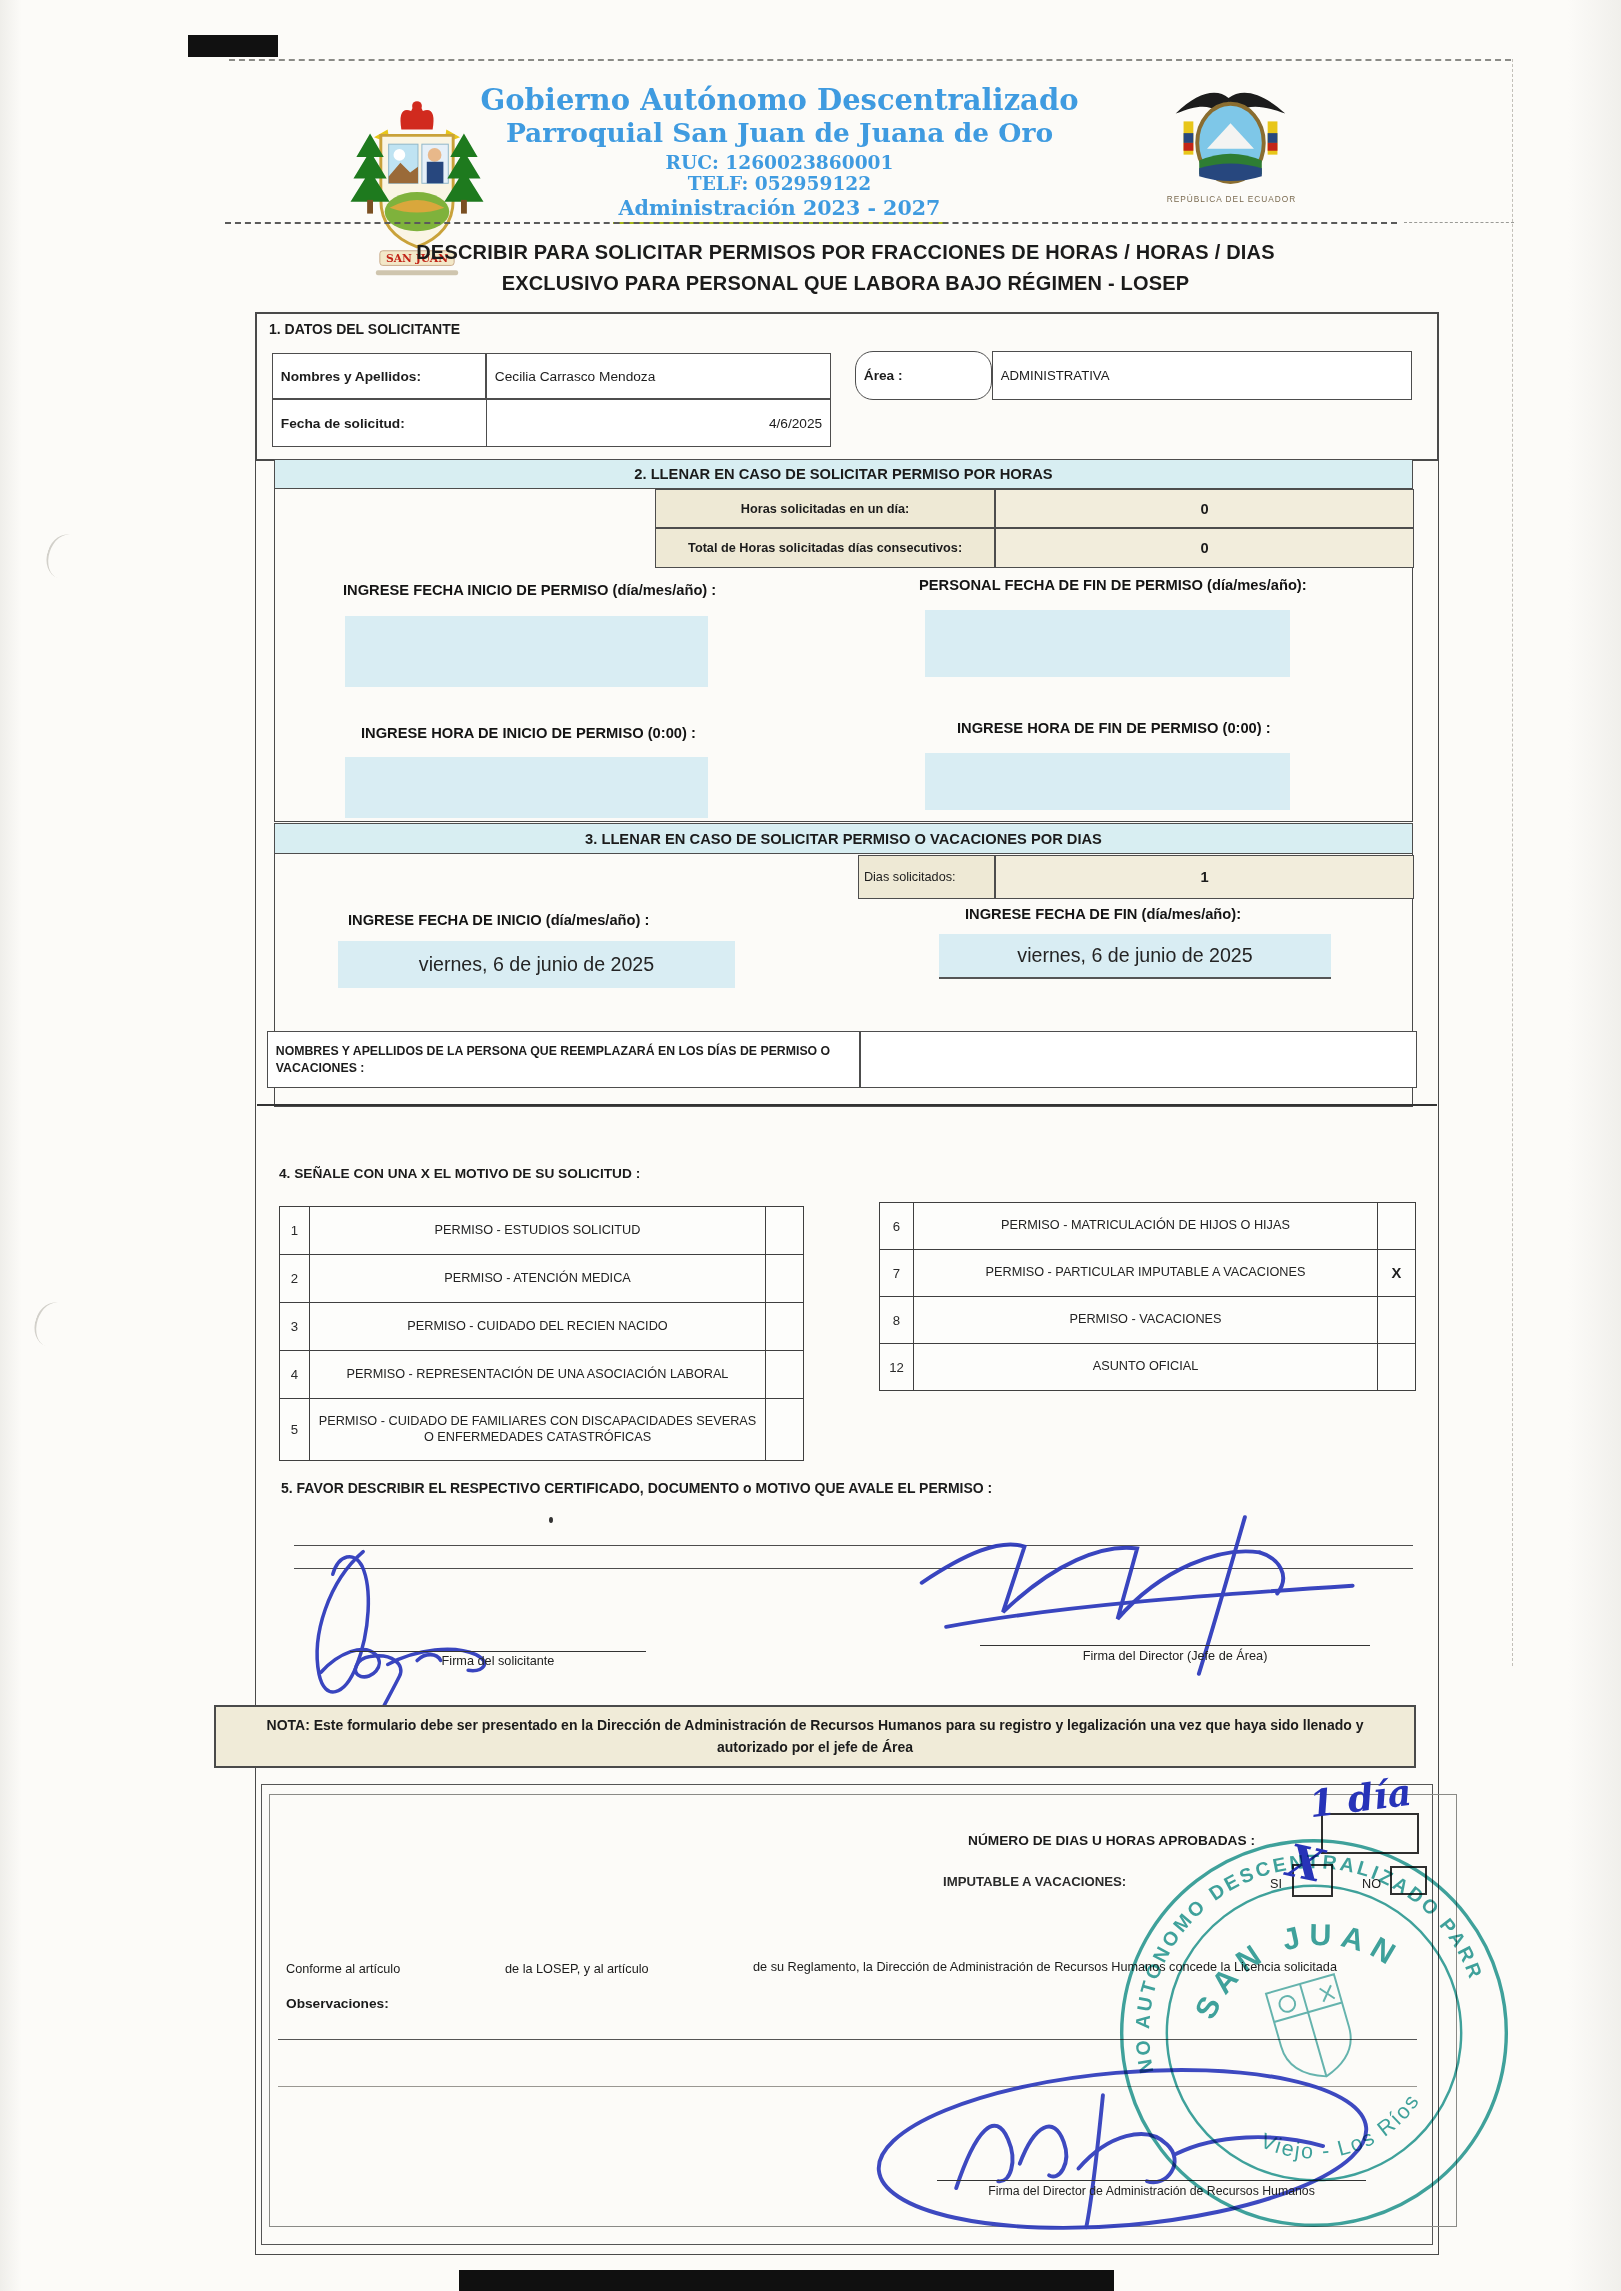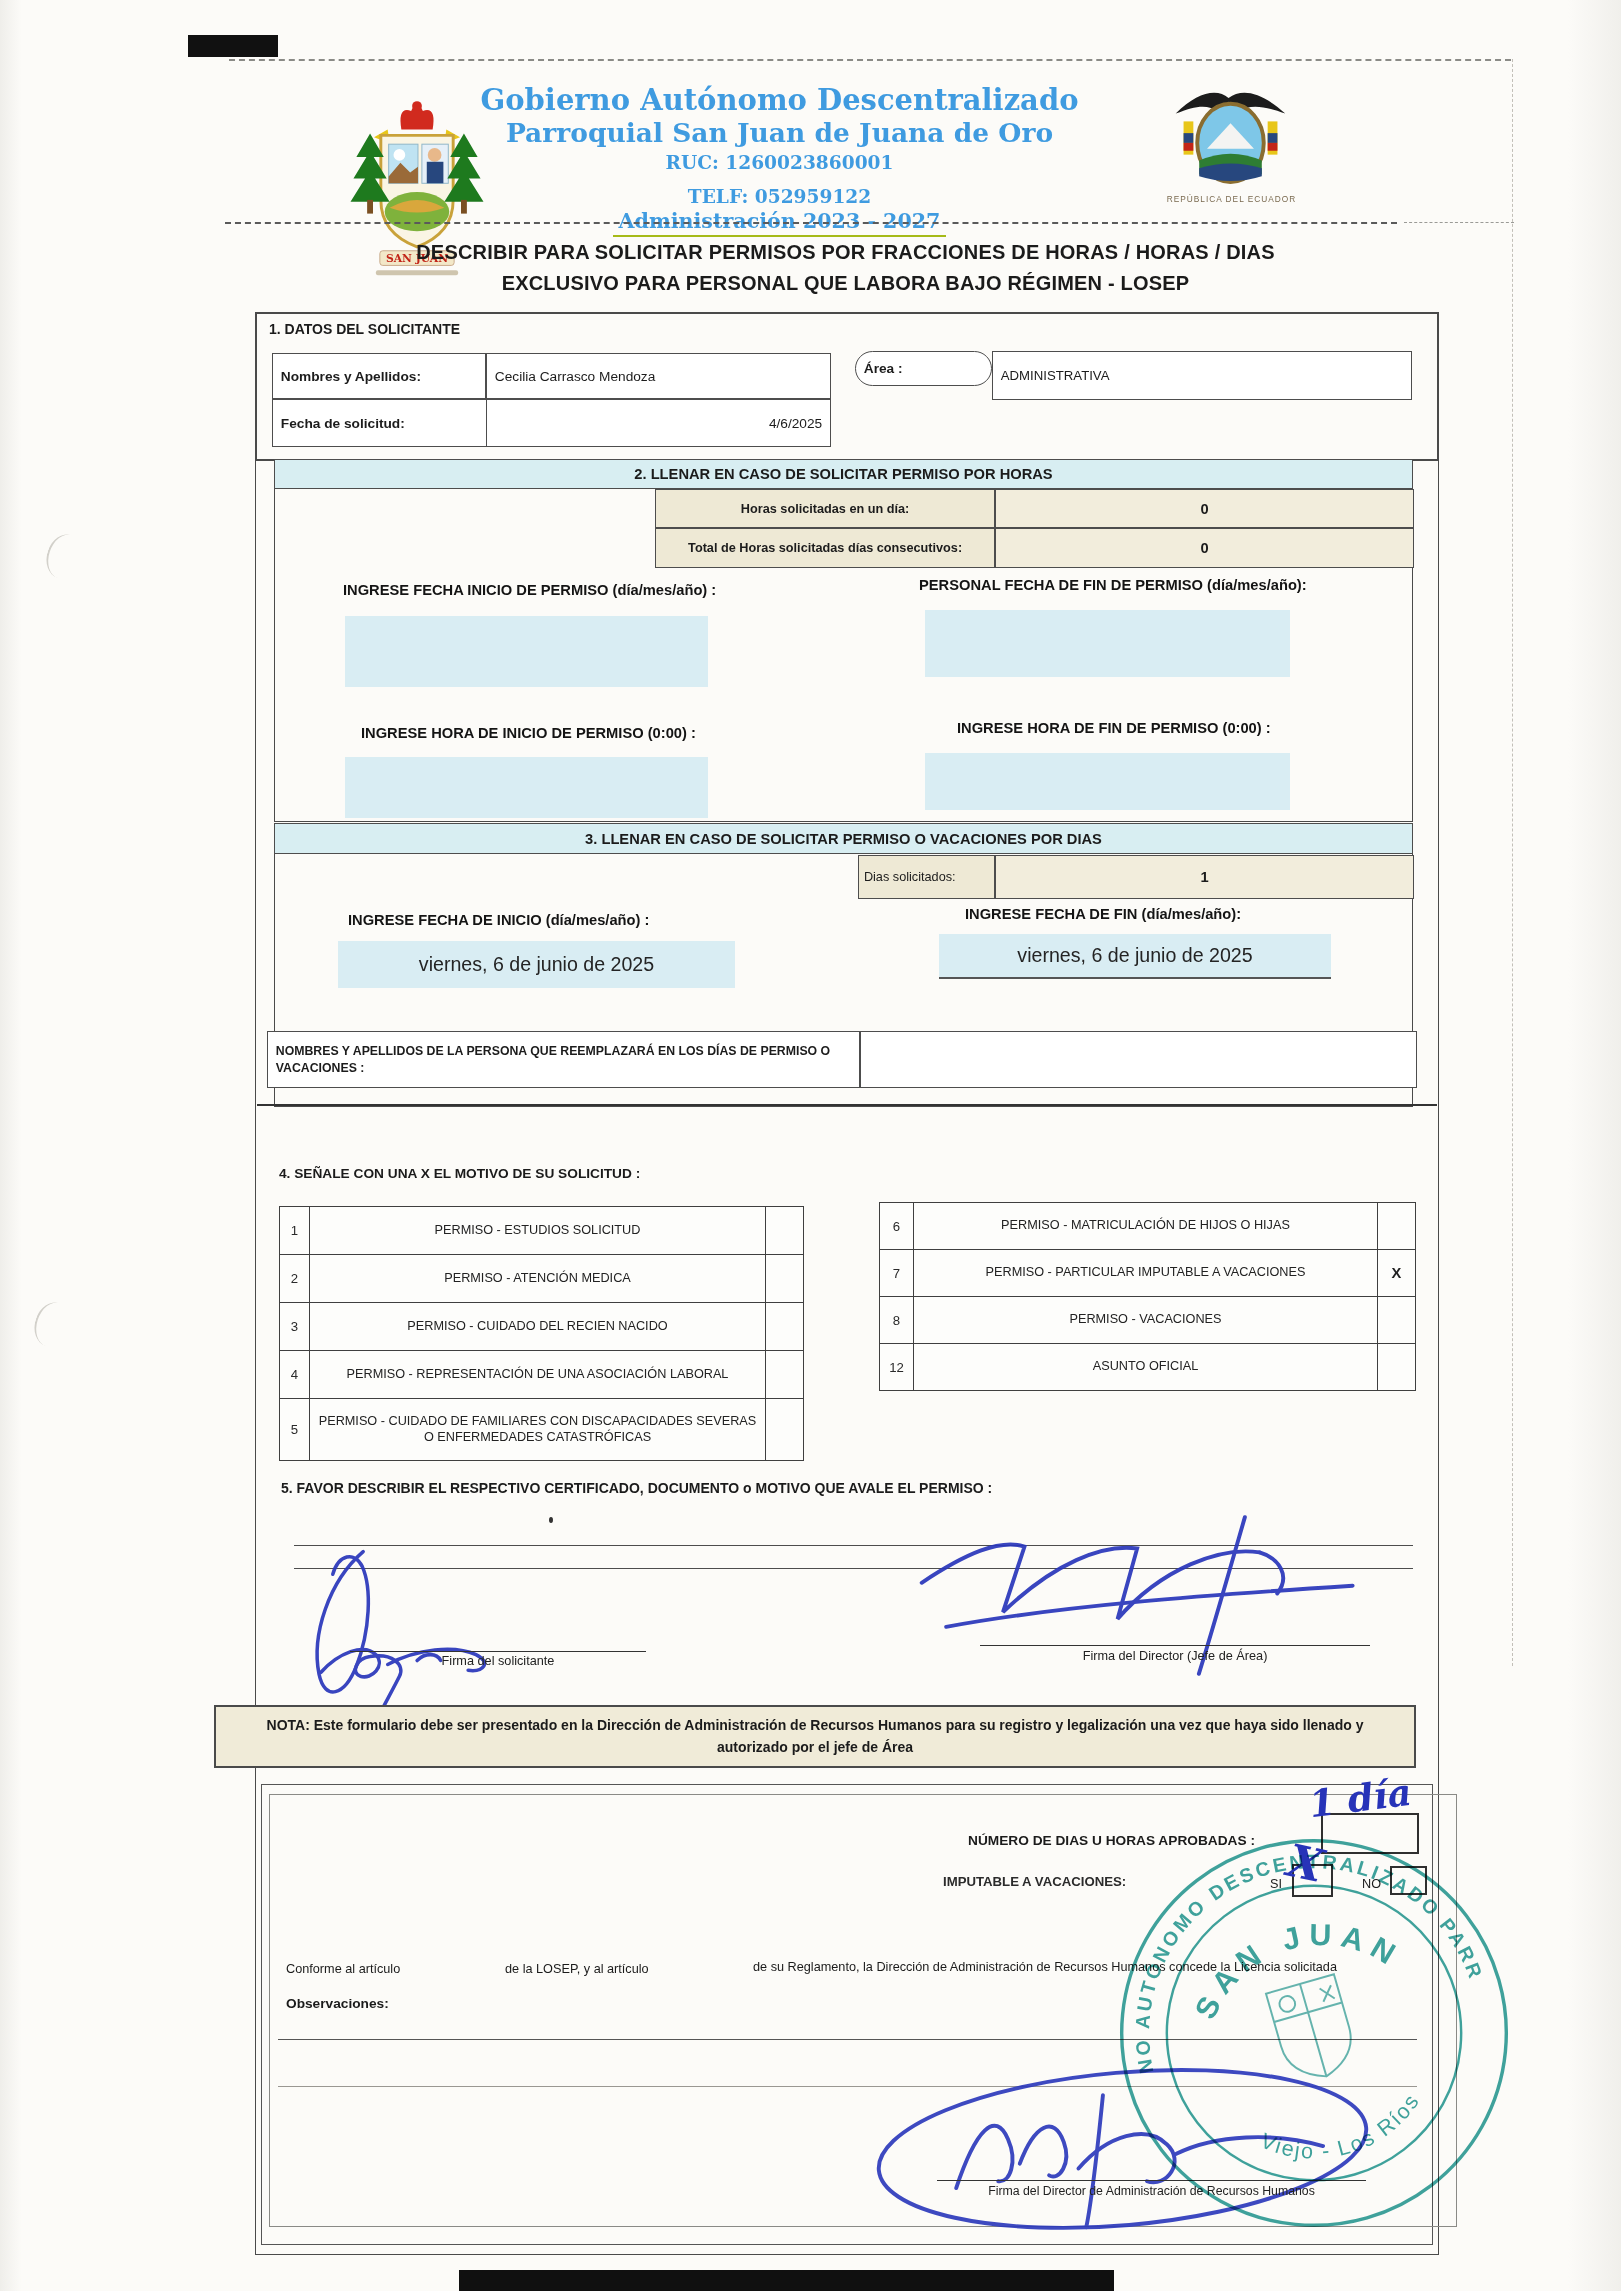--- a/index.html
+++ b/index.html
@@ -65,21 +65,21 @@
     <rect x="135" y="104" width="6" height="14" fill="#7a4f22"></rect>
     <rect x="52" y="156" width="76" height="15" rx="3" fill="#f3e8c8" stroke="#c9a98a"></rect>
     <text x="90" y="168" text-anchor="middle" font-family="DejaVu Serif, serif" font-weight="bold" font-size="11" fill="#c22418">SAN JUAN</text>
     <rect x="48" y="176" width="84" height="5" rx="2" fill="#cfc5ae"></rect>
   </svg>
 
   <div class="abs orgtxt ctr" style="left:446px;top:84px;width:667px;">
     <div style="font-size:29px;">Gobierno Autónomo Descentralizado</div>
     <div style="font-size:26.5px;margin-top:2px;">Parroquial San Juan de Juana de Oro</div>
     <div style="font-size:18.6px;margin-top:4.9px;">RUC: 1260023860001</div>
-    <div style="font-size:18.6px;margin-top:13px;">TELF: 052959122</div>
+    <div style="font-size:18.6px;margin-top:0;">TELF: 052959122</div>
     <div style="font-size:20.6px;margin-top:2px;display:inline-block;border-bottom:2.9px solid #a6ba17;padding:0 5.9px 2px;">Administración 2023 - 2027</div>
   </div>
 
   <svg class="abs" style="left:1164px;top:88px;" width="133" height="102" viewBox="0 0 136 104">
     <path d="M12,26 C34,4 54,0 66,10 C80,0 100,4 124,26 C102,18 88,16 76,24 L66,14 L56,24 C44,16 32,18 12,26 Z" fill="#1c1c1c"></path>
     <rect x="20" y="34" width="10" height="34" fill="#e8c619"></rect>
     <rect x="20" y="46" width="10" height="10" fill="#27477e"></rect>
     <rect x="20" y="56" width="10" height="8" fill="#c22418"></rect>
     <rect x="106" y="34" width="10" height="34" fill="#e8c619"></rect>
     <rect x="106" y="46" width="10" height="10" fill="#27477e"></rect>
@@ -99,21 +99,21 @@
 
   <div class="box" style="left:255px;top:312px;width:1184px;height:1943px;border-width:1.8px;"></div>
 
   <div class="box" style="left:255px;top:312px;width:1184px;height:149px;"></div>
   <div class="abs b" style="left:269px;top:321px;font-size:14px;">1. DATOS DEL SOLICITANTE</div>
 
   <div class="cell b" style="left:272px;top:353px;width:214px;height:46px;">Nombres y Apellidos:</div>
   <div class="cell" style="left:486px;top:353px;width:345px;height:46px;">Cecilia Carrasco Mendoza</div>
   <div class="cell b" style="left:272px;top:399px;width:258px;height:48px;">Fecha de solicitud:</div>
   <div class="cell" style="left:486px;top:399px;width:345px;height:48px;justify-content:flex-end;">4/6/2025</div>
-  <div class="cell b" style="left:855px;top:351px;width:137px;height:35px;border-radius:18px;">Área :</div>
+  <div class="cell b" style="left:855px;top:351px;width:137px;height:49px;border-radius:18px;">Área :</div>
   <div class="cell" style="left:992px;top:351px;width:420px;height:49px;font-size:13.2px;">ADMINISTRATIVA</div>
 
   <div class="box" style="left:274px;top:459px;width:1139px;height:363px;border-width:1.5px;"></div>
   <div class="secbar" style="left:274px;top:459px;width:1139px;height:30px;">2. LLENAR EN CASO DE SOLICITAR PERMISO POR HORAS</div>
 
   <div class="cell beige" style="left:655px;top:489px;width:340px;height:39px;justify-content:center;font-size:12.7px;font-weight:600;">Horas solicitadas en un día:</div>
   <div class="cell beige2 b" style="left:995px;top:489px;width:419px;height:39px;justify-content:center;font-size:14.7px;">0</div>
   <div class="cell beige" style="left:655px;top:528px;width:340px;height:40px;justify-content:center;font-size:12.7px;font-weight:600;">Total de Horas solicitadas días consecutivos:</div>
   <div class="cell beige2 b" style="left:995px;top:528px;width:419px;height:40px;justify-content:center;font-size:14.7px;">0</div>
 

